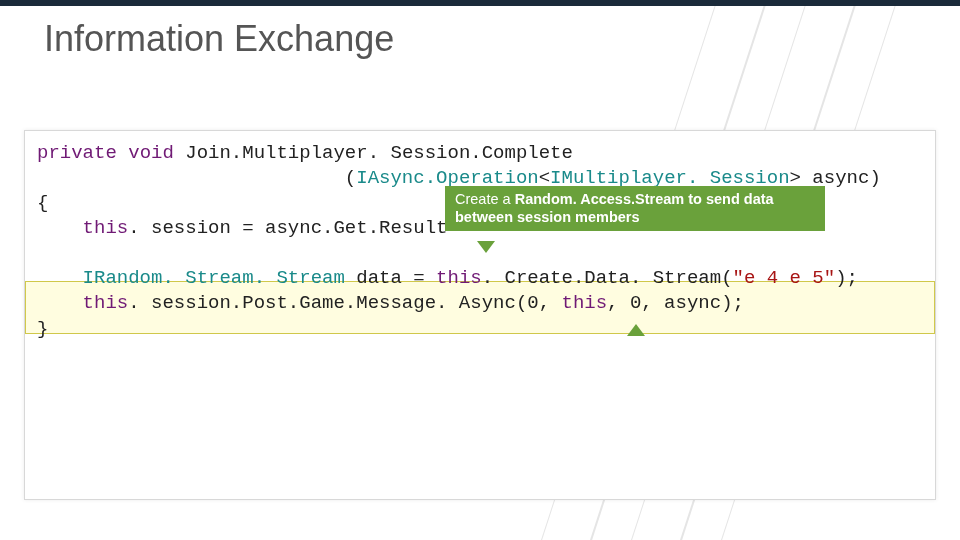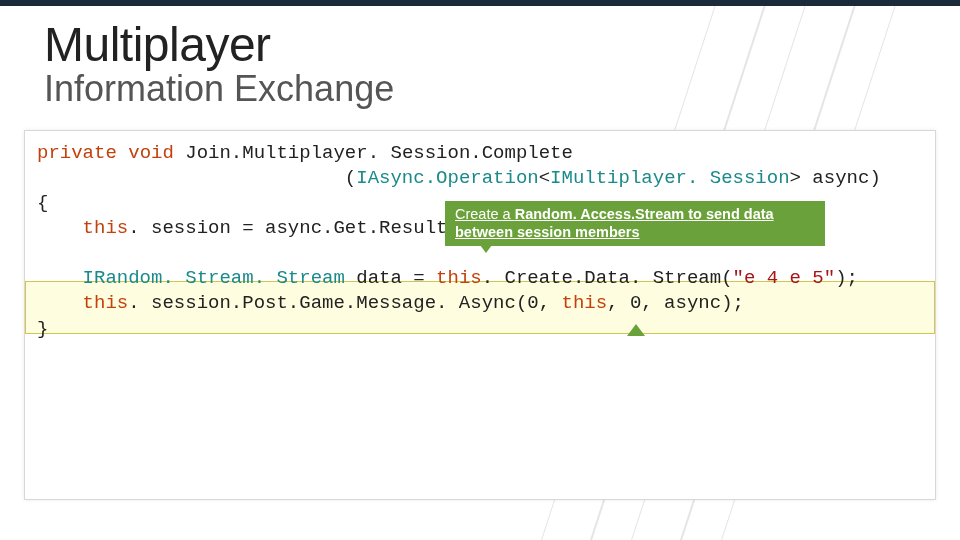--- a/index.html
+++ b/index.html
@@ -91,21 +91,21 @@
     z-index: 0;
   }
   .hl1 { top: 150px; height: 26px; border-bottom: none; }
   .hl2 { top: 176px; height: 26px; border-top: none; }
 
   .code-text {
     position: relative;
     z-index: 1;
   }
 
-  .kw { color: #c2410c; }
+  .kw { color: #701a75; }
   .type { color: #1a8a8a; }
   .str { color: #a81515; }
 
   .callout {
     position: absolute;
     background: #6aa13b;
     color: #fff;
     font-family: "Segoe UI", Arial, sans-serif;
     font-size: 14.5px;
     font-weight: 600;
@@ -116,21 +116,21 @@
   .callout .light { font-weight: 400; }
   .callout .semi { font-weight: 600; }
   .callout-arrow {
     position: absolute;
     width: 0; height: 0;
     border-left: 9px solid transparent;
     border-right: 9px solid transparent;
     border-top: 12px solid #6aa13b;
   }
 
-  #callout1 { top: 70px; left: 420px; width: 360px; text-decoration: underline; }
+  #callout1 { top: 55px; left: 420px; width: 360px; }
   #callout1-arrow { top: 110px; left: 452px; }
 
   #callout2 { top: 205px; left: 410px; }
   #callout2-arrow-up {
     position: absolute;
     width: 0; height: 0;
     border-left: 9px solid transparent;
     border-right: 9px solid transparent;
     border-bottom: 12px solid #6aa13b;
     top: 193px; left: 602px;
@@ -144,21 +144,20 @@
   <div class="stripe s1"></div>
   <div class="stripe s2"></div>
   <div class="stripe s3"></div>
   <div class="stripe s4"></div>
   <div class="stripe s5"></div>
 </div>
 
 <div class="topbar"></div>
 
 <div class="header">
-  <div class="title">Multiplayer</div>
   <div class="subtitle">Information Exchange</div>
 </div>
 
 <div class="code-panel">
 
   <div class="hl-box hl1"></div>
   <div class="hl-box hl2"></div>
 
   <div class="code code-text"><span class="kw">private</span><span> </span><span class="kw">void</span><span> Join.Multiplayer. Session.Complete</span>
 <span>                           (</span><span class="type">IAsync.Operation</span><span>&lt;</span><span class="type">IMultiplayer. Session</span><span>&gt; async)</span>

